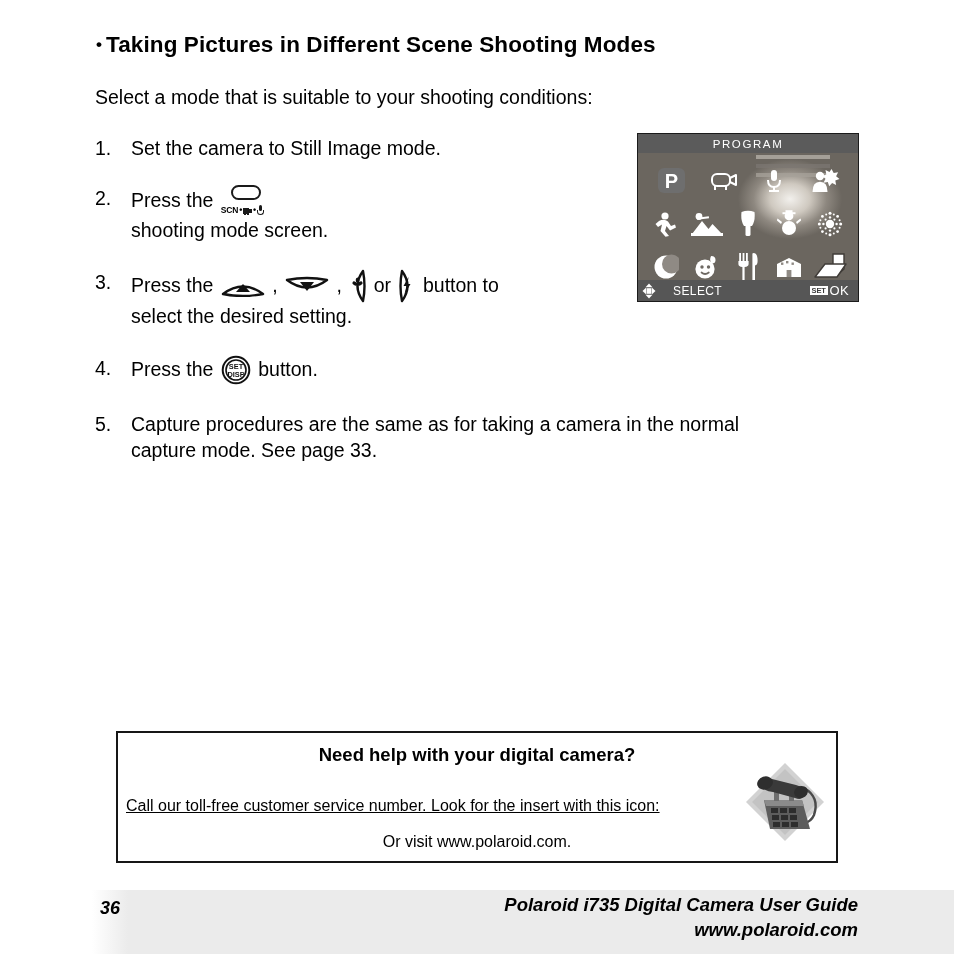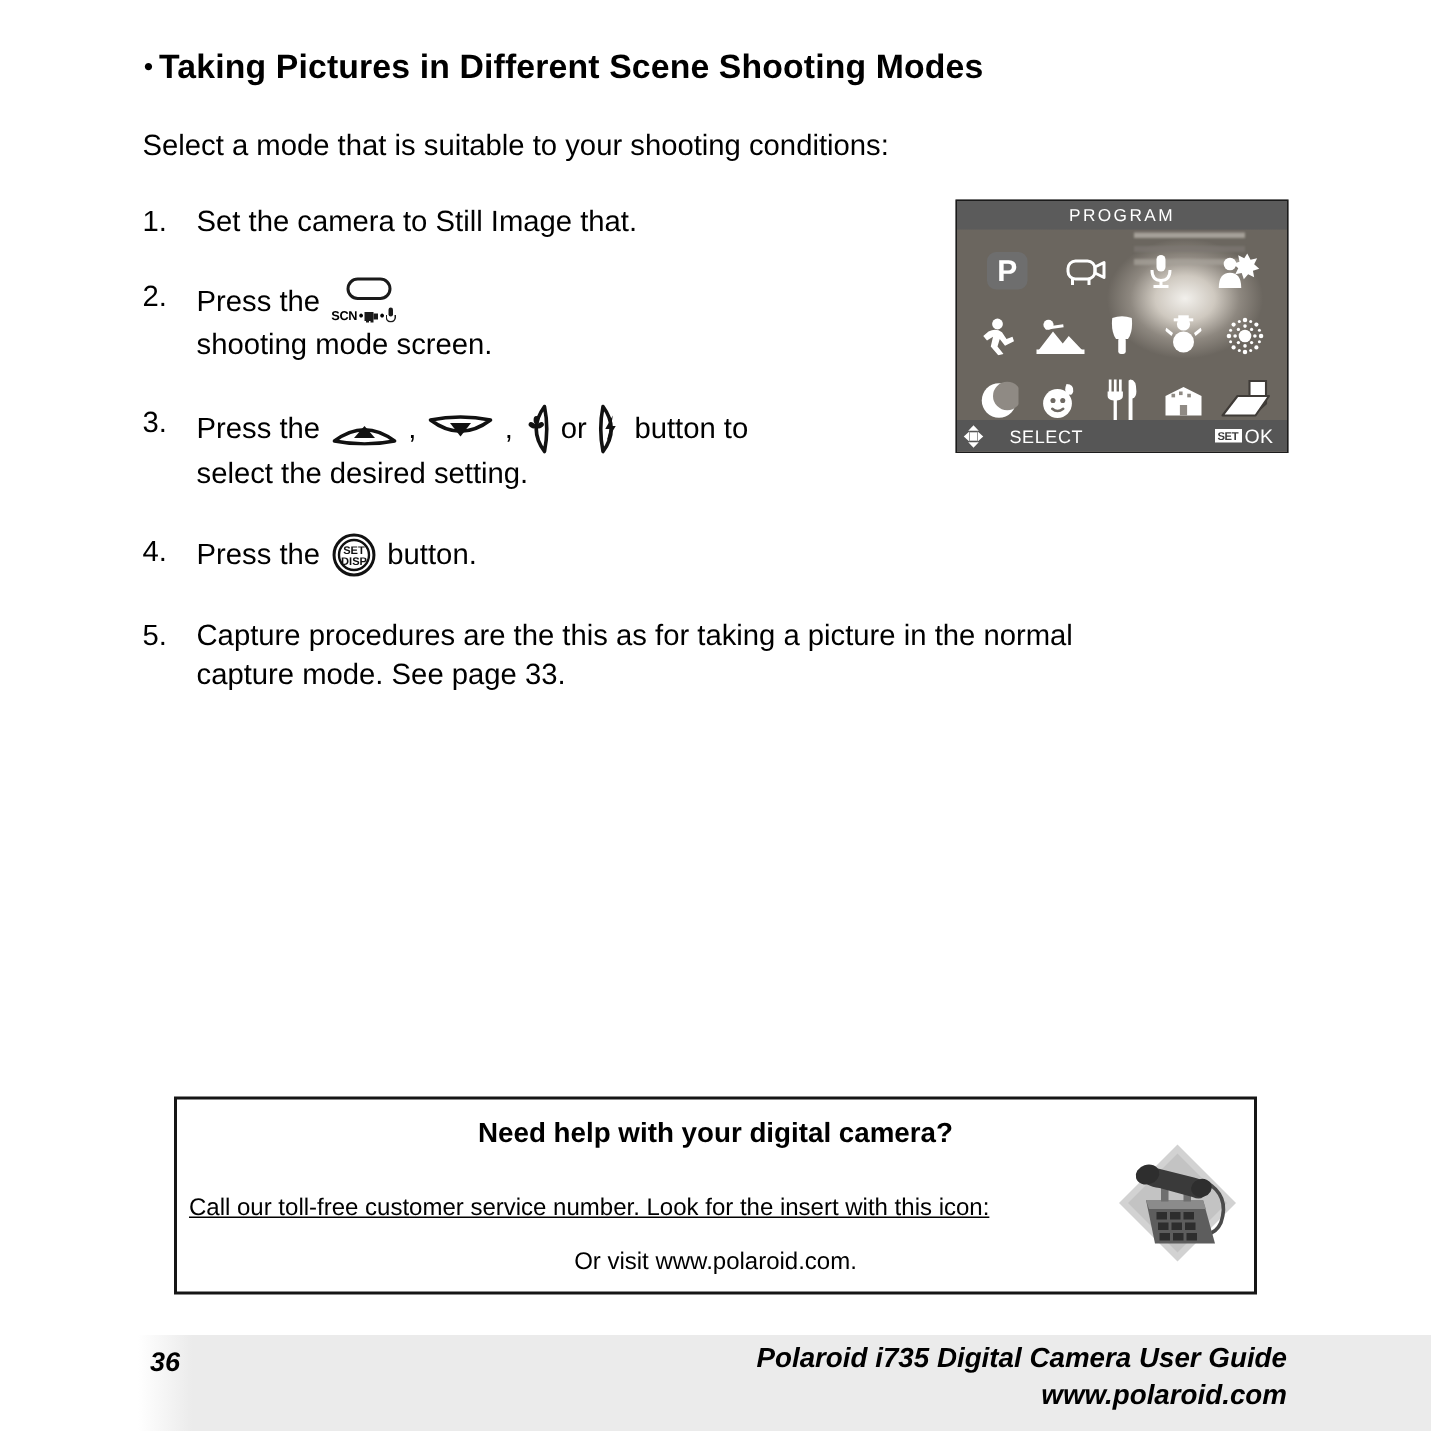--- a/index.html
+++ b/index.html
@@ -316,21 +316,21 @@
   <span class="bullet">•</span><span>Taking Pictures in Different Scene Shooting Modes</span>
 </div>
 
 <div class="intro-line">Select a mode that is suitable to your shooting conditions:</div>
 
 <div class="steps">
 
   <div class="step narrow" style="margin-bottom:24px;">
     <span class="step-num">1.</span>
     <span class="step-body">
-      <span class="step-line">Set the camera to Still Image that.</span>
+      <span class="step-line">Set the camera to Still Image mode.</span>
     </span>
   </div>
 
   <div class="step narrow" style="margin-bottom:26px;">
     <span class="step-num">2.</span>
     <span class="step-body">
       <span class="step-line">
         <span>Press the</span>
         <span class="icon-inline scn-btn">
           <span class="scn-pill"></span>
@@ -398,21 +398,21 @@
           </svg>
         </span>
         <span>button.</span>
       </span>
     </span>
   </div>
 
   <div class="step">
     <span class="step-num">5.</span>
     <span class="step-body">
-      <span class="step-line">Capture procedures are the this as for taking a picture in the normal</span>
+      <span class="step-line">Capture procedures are the same as for taking a camera in the normal</span>
       <span class="step-line">capture mode. See page 33.</span>
     </span>
   </div>
 
 </div>
 
 <div class="lcd">
   <div class="lcd-photo"></div>
   <div class="lcd-title">PROGRAM</div>
 

